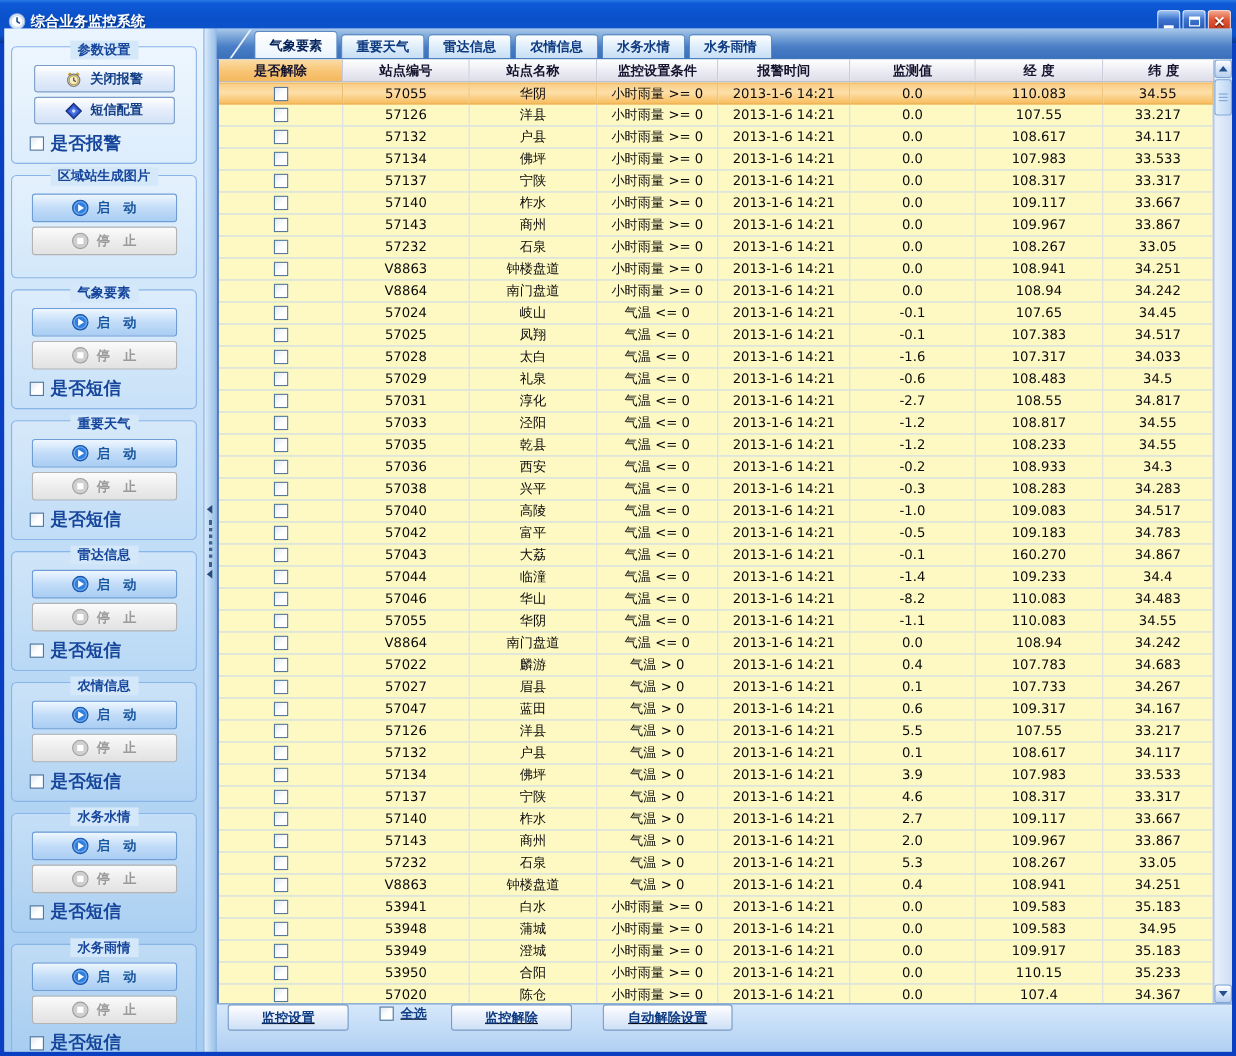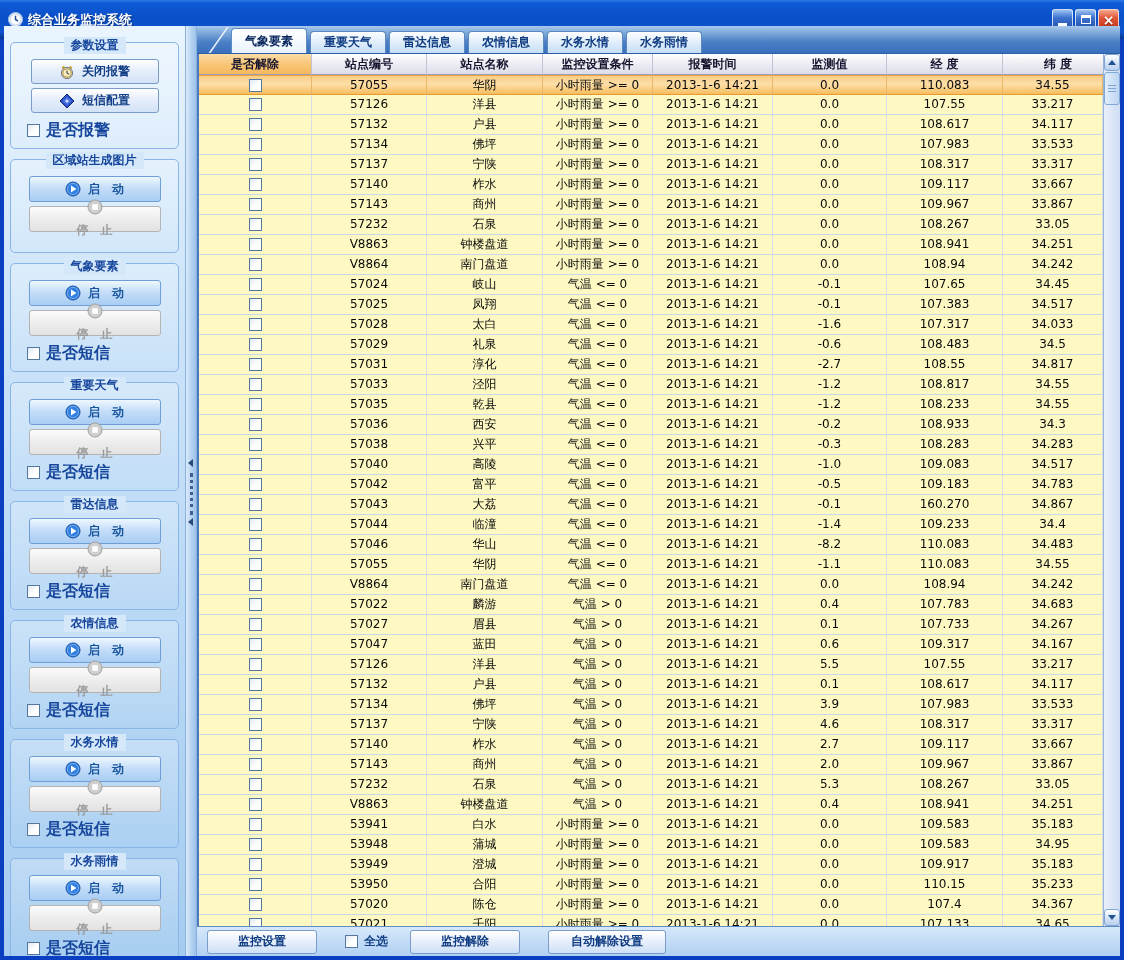--- a/index.html
+++ b/index.html
@@ -58,21 +58,21 @@
     font-family:inherit; font-size:12px; font-weight:700; color:#123f86; cursor:pointer;
   }
   .side-btn.start{
     width:132px; height:26px;
     background:linear-gradient(180deg,#eef7ff,#c2dcf8 50%,#a9cdf3);
     border-color:#6f9ed6; color:#17559e;
   }
   .side-btn.stop{
     width:132px; height:26px;
     background:linear-gradient(180deg,#fbfbfb,#ececec 55%,#e2e2e2);
-    border-color:#b3b3b3; color:#9a9a9a;flex-direction:column;
+    border-color:#b3b3b3; color:#9a9a9a;
   }
   .side-btn .icon{ display:inline-flex; width:16px; height:16px; }
   .side-check{
     display:flex; align-items:center; gap:6px; margin:7px 0 0 10px;
     font-size:16px; font-weight:700; color:#16469c; cursor:pointer;
   }
   .cb{
     width:13px; height:13px; flex:none; display:inline-block;
     border:1px solid #56789e; background:linear-gradient(135deg,#dfe9f2,#ffffff 55%);
   }
@@ -151,23 +151,24 @@
   .sthumb{
     position:absolute; left:0; right:0; top:18px; height:33px;
     background:linear-gradient(90deg,#e2eefc,#bcd5f3); border:1px solid #80a8d8; border-radius:3px;
   }
   .sthumb::after{
     content:''; position:absolute; left:3px; right:3px; top:12px; height:1px;
     background:#7fa5d4; box-shadow:0 3px 0 #7fa5d4, 0 6px 0 #7fa5d4;
   }
   
   .toolbar{
-    height:30px; flex:none; display:flex; align-items:center; padding-left:10px;
+    height:44px; flex:none; display:flex; align-items:flex-start; padding-left:10px;
     background:linear-gradient(180deg,#d6e8fb,#b0d0f2);
     border-top:1px solid #5d8cc4;
+    text-decoration:underline;
   }
   .tb-btn{
     height:24px; width:110px; border:1px solid #7a9cc8; border-radius:3px;
     background:linear-gradient(180deg,#ffffff,#e6eefb 50%,#cde0f6);
     font-family:inherit; font-size:12px; font-weight:700; color:#0d3a80; cursor:pointer;
   }
   .tb-btn.b2{ margin-left:22px; } .tb-btn.b3{ margin-left:28px; width:118px; }
   .tb-check{ display:flex; align-items:center; gap:6px; margin-left:28px; font-size:12px; font-weight:700; color:#123f86; cursor:pointer; }
 </style>
 </head>

